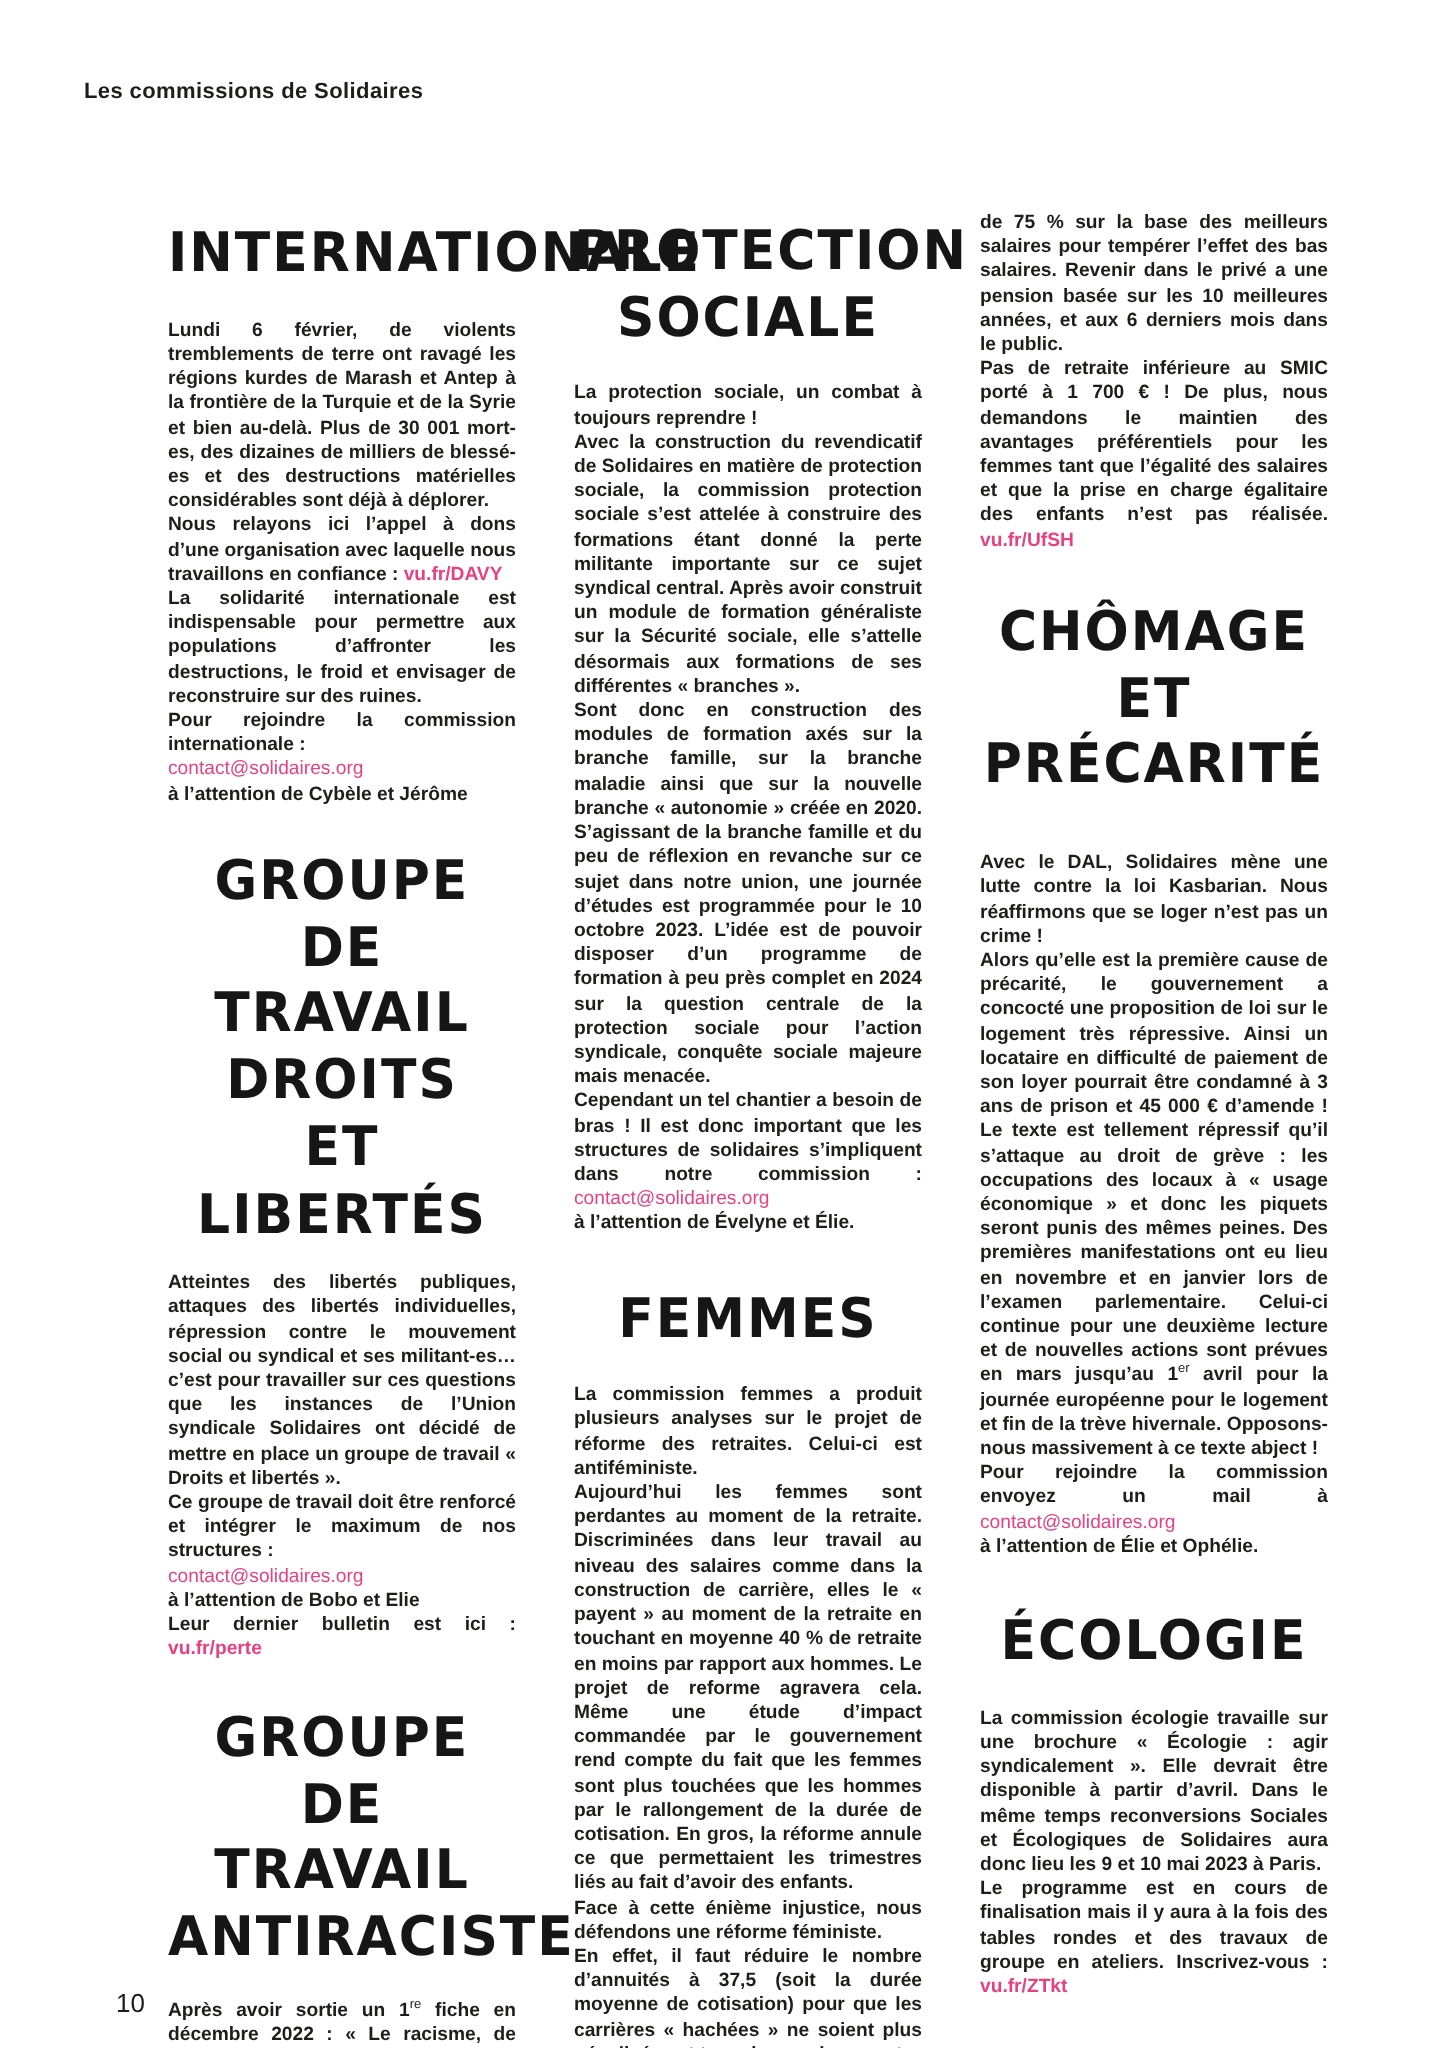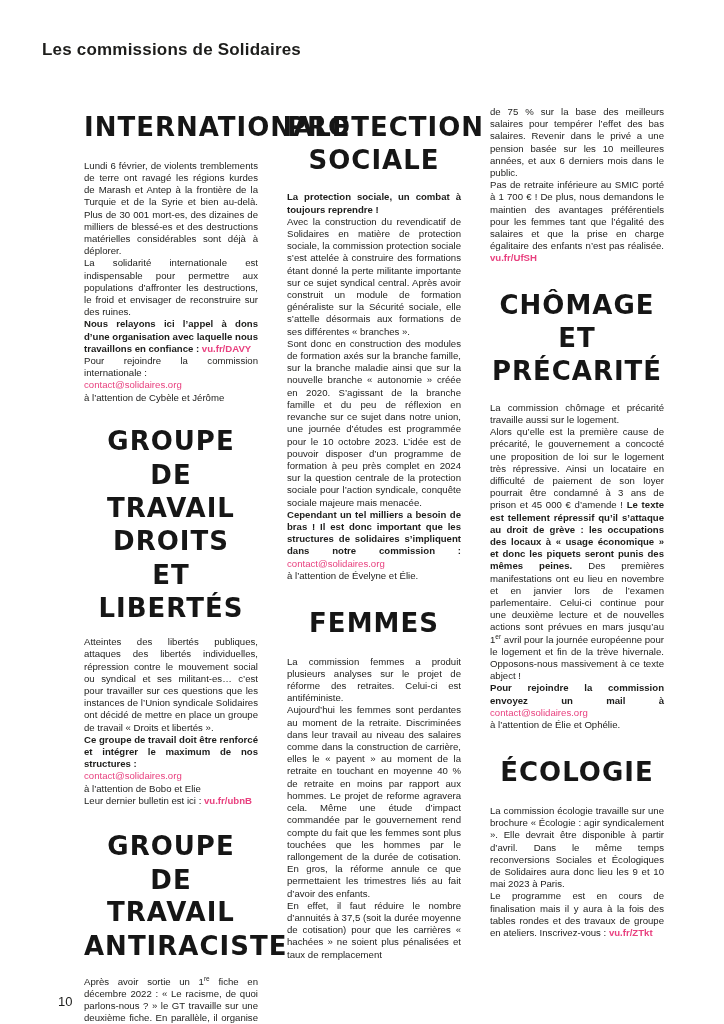--- a/index.html
+++ b/index.html
@@ -2,100 +2,101 @@
 <html lang="fr" style="--pink: #e8417f;"><head>
 <meta charset="utf-8">
 <style>
   html,body{margin:0;padding:0;}
   body{
     width:724px;height:1024px;background:#ffffff;position:relative;
     font-family:"Liberation Sans",sans-serif;color:#1d1d1b;overflow:hidden;
   }
   .doc-header{
     position:absolute;left:42px;top:40px;
-    font-size:17px;font-weight:bold;letter-spacing:.2px;
+    font-size:11px;font-weight:bold;letter-spacing:.2px;
   }
   .columns{
     position:absolute;left:84px;top:106px;width:580px;
     display:flex;gap:29px;align-items:flex-start;
   }
   .col{flex:1;min-width:0;}
   .para{
     font-size:9.6px;line-height:12.2px;text-align:justify;margin:0;
     text-justify:inter-word;
   }
   .para.gap{}
   .heading{
     font-family:"DejaVu Sans",sans-serif;font-weight:900;
     font-size:26px;line-height:1.22;text-align:center;
     letter-spacing:1px;margin:26px 0 16px 0;color:#161616;
     transform:scaleY(1.05);
   }
   .col > .heading:first-child{margin-top:6px;}
-  .seg-n{font-weight:normal;}
+  .seg-n{font-weight:bold;}
   .seg-b{font-weight:bold;}
   .seg-l{color:var(--pink);font-weight:normal;}
   .seg-lb{color:var(--pink);font-weight:bold;}
   sup.seg-sup{font-size:6.5px;line-height:0;}
   .page-number{
     position:absolute;left:58px;top:994px;font-size:13px;
   }
 </style>
 </head>
 <body style="color: rgb(29, 29, 27);">
 
 <div class="doc-header">Les commissions de Solidaires</div>
 
 <div class="columns">
   <div class="col">
       <div class="heading">
         <div>INTERNATIONALE</div>
       </div>
       <p class="para"><span class="seg-n">Lundi 6 février, de violents tremblements de terre ont ravagé les régions kurdes de Marash et Antep à la frontière de la Turquie et de la Syrie et bien au-delà. Plus de 30 001 mort-es, des dizaines de milliers de blessé-es et des destructions matérielles considérables sont déjà à déplorer.</span></p>
+      <p class="para gap"><span class="seg-b">Nous relayons ici l’appel à dons d’une organisation avec laquelle nous travaillons en confiance : </span><span class="seg-lb">vu.fr/DAVY</span></p>
       <p class="para"><span class="seg-n">La solidarité internationale est indispensable pour permettre aux populations d’affronter les destructions, le froid et envisager de reconstruire sur des ruines.</span></p>
-      <p class="para gap"><span class="seg-b">Nous relayons ici l’appel à dons d’une organisation avec laquelle nous travaillons en confiance : </span><span class="seg-lb">vu.fr/DAVY</span></p>
       <p class="para"><span class="seg-n">Pour rejoindre la commission internationale :</span><br><span class="seg-l">contact@solidaires.org</span><br><span class="seg-n">à l’attention de Cybèle et Jérôme</span></p>
       <div class="heading">
         <div>GROUPE</div>
         <div>DE TRAVAIL</div>
         <div>DROITS</div>
         <div>ET LIBERTÉS</div>
       </div>
       <p class="para"><span class="seg-n">Atteintes des libertés publiques, attaques des libertés individuelles, répression contre le mouvement social ou syndical et ses militant-es… c’est pour travailler sur ces questions que les instances de l’Union syndicale Solidaires ont décidé de mettre en place un groupe de travail « Droits et libertés ».</span></p>
-      <p class="para gap"><span class="seg-b">Ce groupe de travail doit être renforcé et intégrer le maximum de nos structures :</span><br><span class="seg-l">contact@solidaires.org</span><br><span class="seg-n">à l’attention de Bobo et Elie</span><br><span class="seg-n">Leur dernier bulletin est ici : </span><span class="seg-lb">vu.fr/ubnB</span></p>
+      <p class="para gap"><span class="seg-b">Ce groupe de travail doit être renforcé et intégrer le maximum de nos structures :</span><br><span class="seg-l">contact@solidaires.org</span><br><span class="seg-n">à l’attention de Bobo et Elie</span><br><span class="seg-n">Leur dernier bulletin est ici : </span><span class="seg-lb">vu.fr/perte</span></p>
       <div class="heading">
         <div>GROUPE</div>
         <div>DE TRAVAIL</div>
         <div>ANTIRACISTE</div>
       </div>
       <p class="para"><span class="seg-n">Après avoir sortie un 1</span><sup class="seg-sup">re</sup><span class="seg-n"> fiche en décembre 2022 : « Le racisme, de quoi parlons-nous ? » le GT travaille sur une deuxième fiche. En parallèle, il organise aussi des formations. La prochaine aura lieu à Marseille du 22 au 24 mars.</span></p>
     </div>
   <div class="col">
       <div class="heading">
         <div>PROTECTION</div>
         <div>SOCIALE</div>
       </div>
       <p class="para"><span class="seg-b">La protection sociale, un combat à toujours reprendre !</span></p>
       <p class="para gap"><span class="seg-n">Avec la construction du revendicatif de Solidaires en matière de protection sociale, la commission protection sociale s’est attelée à construire des formations étant donné la perte militante importante sur ce sujet syndical central. Après avoir construit un module de formation généraliste sur la Sécurité sociale, elle s’attelle désormais aux formations de ses différentes « branches ».</span></p>
       <p class="para gap"><span class="seg-n">Sont donc en construction des modules de formation axés sur la branche famille, sur la branche maladie ainsi que sur la nouvelle branche « autonomie » créée en 2020. S’agissant de la branche famille et du peu de réflexion en revanche sur ce sujet dans notre union, une journée d’études est programmée pour le 10 octobre 2023. L’idée est de pouvoir disposer d’un programme de formation à peu près complet en 2024 sur la question centrale de la protection sociale pour l’action syndicale, conquête sociale majeure mais menacée.</span></p>
-      <p class="para gap"><span class="seg-b">Cependant un tel milliers a besoin de bras ! Il est donc important que les structures de solidaires s’impliquent dans notre commission : </span><span class="seg-l">contact@solidaires.org</span><br><span class="seg-n">à l’attention de Évelyne et Élie.</span></p>
+      <p class="para gap"><span class="seg-b">Cependant un tel chantier a besoin de bras ! Il est donc important que les structures de solidaires s’impliquent dans notre commission : </span><span class="seg-l">contact@solidaires.org</span><br><span class="seg-n">à l’attention de Évelyne et Élie.</span></p>
       <div class="heading">
         <div>FEMMES</div>
       </div>
       <p class="para"><span class="seg-n">La commission femmes a produit plusieurs analyses sur le projet de réforme des retraites. Celui-ci est antiféministe.</span><br><span class="seg-n">Aujourd’hui les femmes sont perdantes au moment de la retraite. Discriminées dans leur travail au niveau des salaires comme dans la construction de carrière, elles le « payent » au moment de la retraite en touchant en moyenne 40 % de retraite en moins par rapport aux hommes. Le projet de reforme agravera cela. Même une étude d’impact commandée par le gouvernement rend compte du fait que les femmes sont plus touchées que les hommes par le rallongement de la durée de cotisation. En gros, la réforme annule ce que permettaient les trimestres liés au fait d’avoir des enfants.</span></p>
+      <p class="para gap"><span class="seg-b">Face à cette énième injustice, nous défendons une réforme féministe.</span></p>
       <p class="para gap"><span class="seg-n">En effet, il faut réduire le nombre d’annuités à 37,5 (soit la durée moyenne de cotisation) pour que les carrières « hachées » ne soient plus pénalisées et taux de remplacement</span></p>
     </div>
   <div class="col">
       <p class="para"><span class="seg-n">de 75 % sur la base des meilleurs salaires pour tempérer l’effet des bas salaires. Revenir dans le privé a une pension basée sur les 10 meilleures années, et aux 6 derniers mois dans le public.</span></p>
       <p class="para gap"><span class="seg-n">Pas de retraite inférieure au SMIC porté à 1 700 € ! De plus, nous demandons le maintien des avantages préférentiels pour les femmes tant que l’égalité des salaires et que la prise en charge égalitaire des enfants n’est pas réalisée. </span><span class="seg-lb">vu.fr/UfSH</span></p>
       <div class="heading">
         <div>CHÔMAGE</div>
         <div>ET PRÉCARITÉ</div>
       </div>
-      <p class="para"><span class="seg-n">La commission chômage et précarité travaille aussi sur le logement.</span><br></p>
+      <p class="para"><br><span class="seg-b">Avec le DAL, Solidaires mène une lutte contre la loi Kasbarian. Nous réaffirmons que se loger n’est pas un crime !</span></p>
       <p class="para gap"><span class="seg-n">Alors qu’elle est la première cause de précarité, le gouvernement a concocté une proposition de loi sur le logement très répressive. Ainsi un locataire en difficulté de paiement de son loyer pourrait être condamné à 3 ans de prison et 45 000 € d’amende ! </span><span class="seg-b">Le texte est tellement répressif qu’il s’attaque au droit de grève : les occupations des locaux à « usage économique » et donc les piquets seront punis des mêmes peines. </span><span class="seg-n">Des premières manifestations ont eu lieu en novembre et en janvier lors de l’examen parlementaire. Celui-ci continue pour une deuxième lecture et de nouvelles actions sont prévues en mars jusqu’au 1</span><sup class="seg-sup">er</sup><span class="seg-n"> avril pour la journée européenne pour le logement et fin de la trève hivernale. Opposons-nous massivement à ce texte abject !</span></p>
       <p class="para gap"><span class="seg-b">Pour rejoindre la commission envoyez un mail à </span><span class="seg-l">contact@solidaires.org</span><br><span class="seg-n">à l’attention de Élie et Ophélie.</span></p>
       <div class="heading">
         <div>ÉCOLOGIE</div>
       </div>
       <p class="para"><span class="seg-n">La commission écologie travaille sur une brochure « Écologie : agir syndicalement ». Elle devrait être disponible à partir d’avril. Dans le même temps reconversions Sociales et Écologiques de Solidaires aura donc lieu les 9 et 10 mai 2023 à Paris.</span></p>
       <p class="para gap"><span class="seg-n">Le programme est en cours de finalisation mais il y aura à la fois des tables rondes et des travaux de groupe en ateliers. Inscrivez-vous : </span><span class="seg-lb">vu.fr/ZTkt</span></p>
     </div>
 </div>
 

